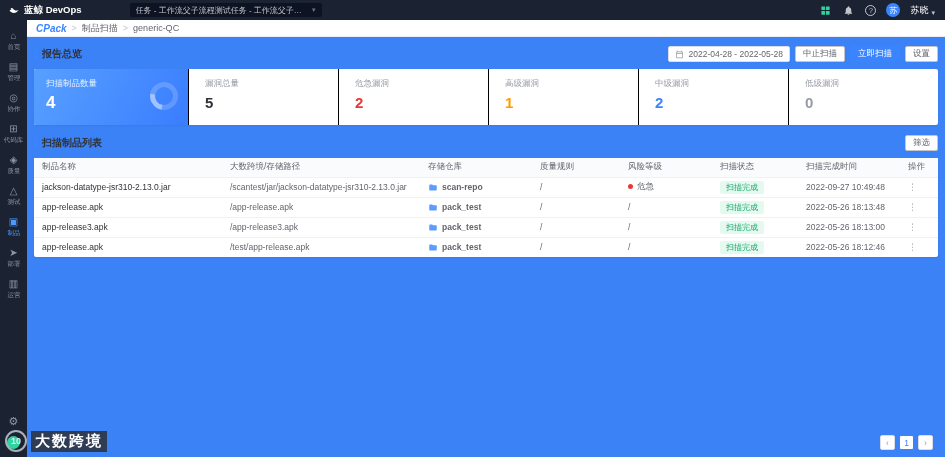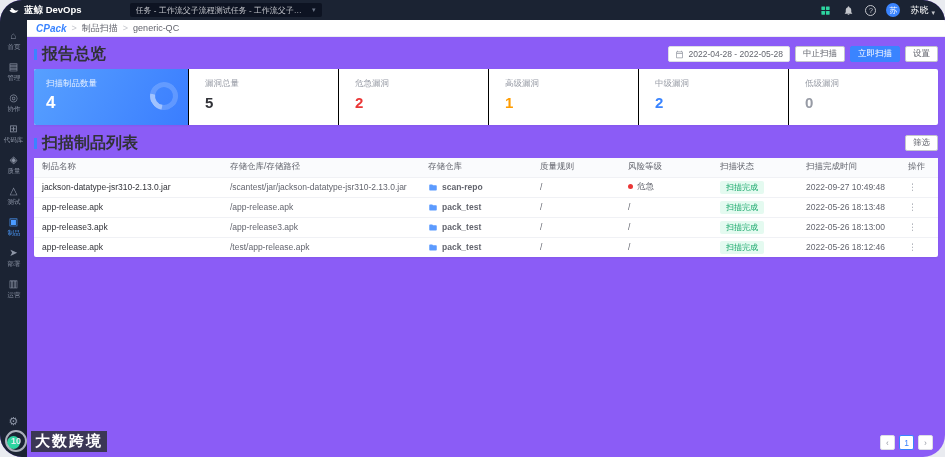--- a/index.html
+++ b/index.html
@@ -1,17 +1,17 @@
 <!DOCTYPE html>
 <html><head>
 <meta charset="utf-8">
 <style>
   * { margin:0; padding:0; box-sizing:border-box; }
   body { font-family:"Liberation Sans", sans-serif; background:#e9ebf0; }
-  .screen { position:relative; width:945px; height:457px; background:#8b5cf6; overflow:hidden; font-family:"Liberation Sans", sans-serif;border-radius:22px; }
+  .screen { position:relative; width:945px; height:457px; background:#3b82f6; overflow:hidden; font-family:"Liberation Sans", sans-serif; }
 
   
   .topbar { position:absolute; top:0; left:0; right:0; height:20px; background:#1b2333; display:flex; align-items:center; z-index:6; }
   .logo { display:flex; align-items:center; gap:4px; margin-left:8px; color:#fff; font-size:9.5px; font-weight:bold; white-space:nowrap; }
   .task-box { margin-left:48px; width:192px; height:14px; background:#0d1322; border-radius:2px; display:flex; align-items:center; padding:0 6px; gap:4px; color:#c4c6cc; font-size:8px; cursor:pointer; }
   .task-box .txt { flex:1; overflow:hidden; white-space:nowrap; text-overflow:ellipsis; }
   .task-box .caret { color:#6b7486; font-size:7px; }
   .top-right { margin-left:auto; display:flex; align-items:center; gap:10px; margin-right:10px; }
   .tb-icon { width:13px; height:13px; display:flex; align-items:center; justify-content:center; cursor:pointer; }
   .help-circle { width:11px; height:11px; border:1px solid #c4c6cc; border-radius:50%; color:#c4c6cc; font-size:7px; display:flex; align-items:center; justify-content:center; cursor:pointer; }
@@ -31,21 +31,21 @@
 
   
   .content { position:absolute; left:27px; top:20px; right:0; bottom:0; overflow:hidden; }
   .crumbbar { height:17px; background:#fff; border-bottom:1px solid #eceef2; display:flex; align-items:center; gap:5px; padding:0 9px; font-size:9px; color:#63656e; }
   .crumb-app { color:#3a84ff; font-weight:bold; font-style:italic; font-size:10px; cursor:pointer; }
   .crumb-sep { color:#c4c6cc; }
   .crumb { cursor:pointer; }
 
   .page { padding:8px 7px 0; }
   .sec-row { display:flex; align-items:center; height:18px; }
-  .sec-title { display:flex; align-items:center; gap:5px; font-size:16px; font-weight:bold; color:#313238; }
+  .sec-title { display:flex; align-items:center; gap:5px; font-size:10px; font-weight:bold; color:#313238; }
   .bluebar { width:3px; height:11px; background:#3a84ff; }
   .controls { margin-left:auto; display:flex; align-items:center; gap:5px; }
   .datebox { height:16px; border:1px solid #dcdee5; background:#fff; border-radius:2px; display:flex; align-items:center; gap:4px; padding:0 6px; font-size:8.5px; color:#63656e; cursor:pointer; }
   .btn { height:16px; padding:0 7px; font-size:8.5px; border:1px solid #c4c6cc; background:#fff; color:#63656e; border-radius:2px; display:flex; align-items:center; cursor:pointer; white-space:nowrap; }
   .btn.primary { background:#3a84ff; border-color:#3a84ff; color:#fff; }
 
   
   .cards { margin-top:6px; background:#fff; border-radius:2px; box-shadow:0 1px 2px rgba(25,25,41,.05); display:flex; height:56px; overflow:hidden; }
   .card-blue { width:154px; background:linear-gradient(118deg,#57a0ff,#3a7dff); color:#fff; padding:9px 12px; position:relative; cursor:pointer; flex:none; }
   .card-blue .c-lbl { font-size:8.5px; opacity:.85; }
@@ -241,21 +241,21 @@
               <col style="width:112px">
               <col style="width:88px">
             <col style="width:92px">
               <col style="width:86px">
               <col style="width:102px">
               <col style="width:38px">
           </colgroup>
           <thead>
             <tr>
               <th>制品名称</th>
-              <th>存储仓库/存储路径</th>
+              <th>大数跨境/存储路径</th>
               <th>存储仓库</th>
               <th>质量规则</th>
               <th>风险等级</th>
               <th>扫描状态</th>
               <th>扫描完成时间</th>
               <th>操作</th>
             </tr>
           </thead>
           <tbody>
             <tr>

